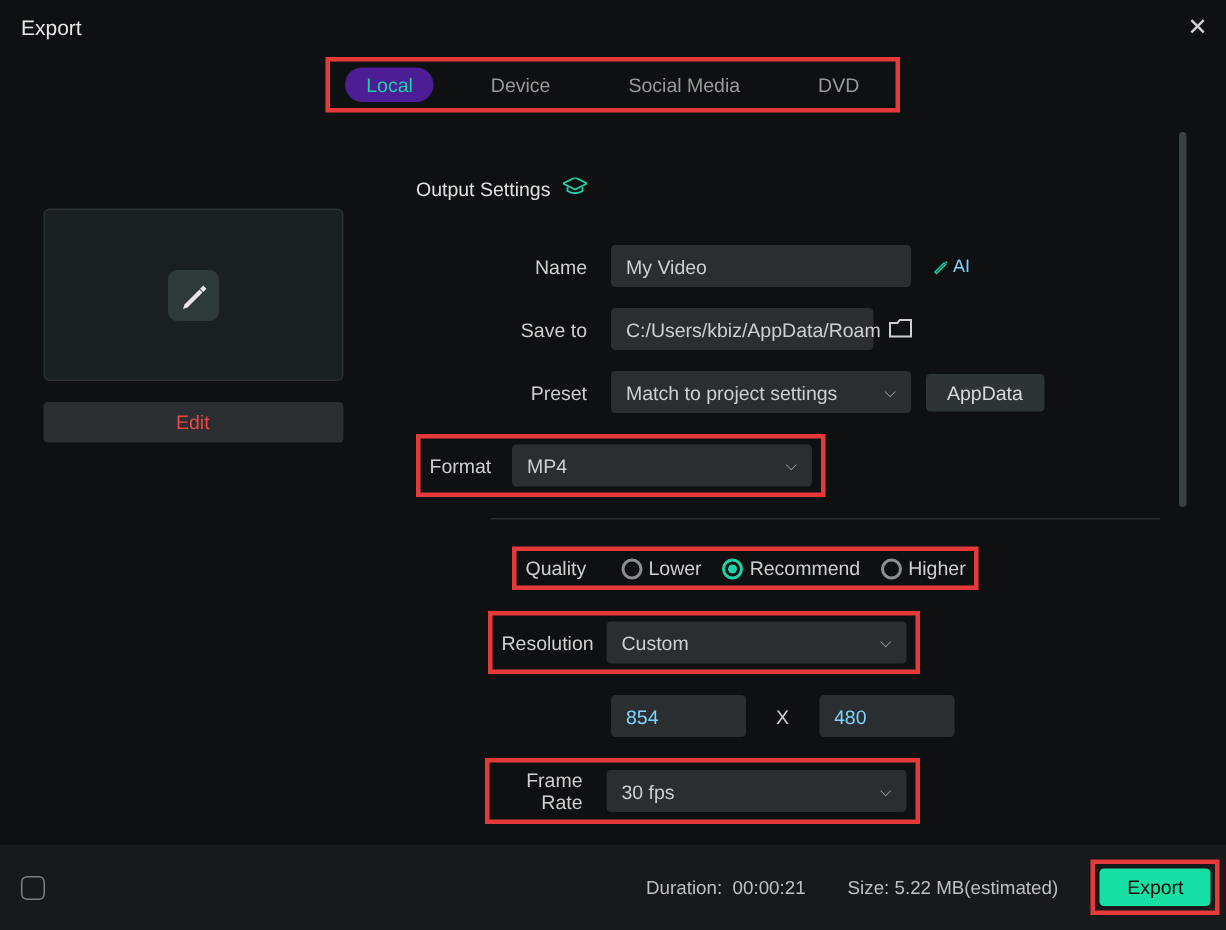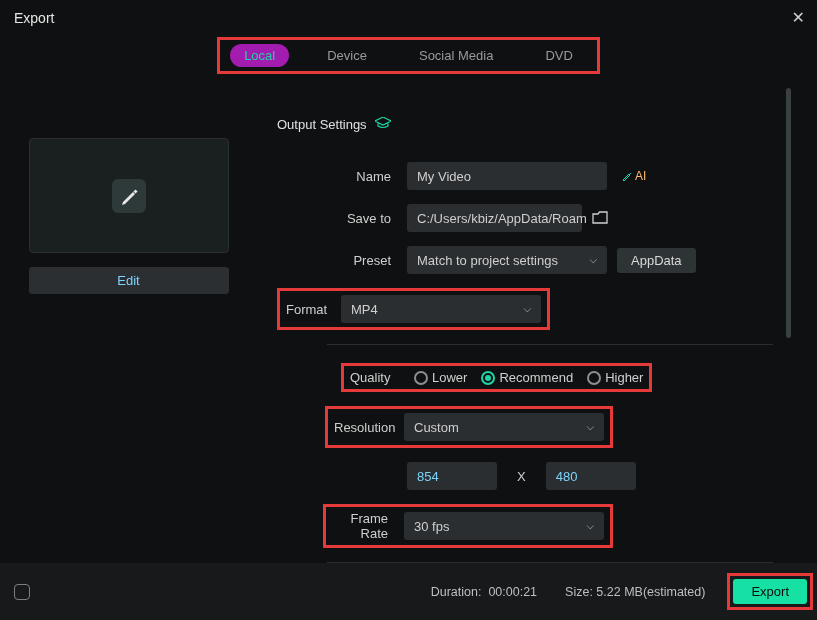--- a/index.html
+++ b/index.html
@@ -37,21 +37,21 @@
     gap: 24px;
   }
   .tab {
     padding: 4px 14px;
     border-radius: 12px;
     color: #9a9a9a;
     cursor: pointer;
     font-size: 13px;
   }
   .tab.active {
-    background: #a21caf;
+    background: #4c1d95;
     color: #1fd3a6;
   }
 
   
   .content {
     display: flex;
     padding: 16px 16px 0 16px;
     gap: 36px;
     height: 490px;
   }
@@ -73,21 +73,21 @@
   .thumb-inner {
     display: flex;
     align-items: center;
     justify-content: center;
   }
   .edit-btn {
     width: 200px;
     margin: 0 auto;
     background: #2b2f31;
     border: none;
-    color: #7dd3fc;
+    color: #ef4444;
     padding: 6px 0;
     border-radius: 3px;
     font-size: 13px;
     cursor: pointer;
     display: block;
   }
 
   .right {
     flex: 1;
     padding-top: 18px;
@@ -133,21 +133,21 @@
   }
   .txt-input.w200 { width: 200px; }
   .dd {
     width: 200px;
     display: flex;
     align-items: center;
     justify-content: space-between;
     cursor: pointer;
   }
   .chev { color: #aaa; font-size: 10px; }
-  .ai-icon { color: #fdba74; font-size: 12px; margin-left: 4px; display:flex; align-items:center; gap:2px; }
+  .ai-icon { color: #7dd3fc; font-size: 12px; margin-left: 4px; display:flex; align-items:center; gap:2px; }
   .folder-icon { color: #cfcfcf; display: inline-flex; }
 
   .settings-btn {
     background: #2e3335;
     border: none;
     color: #d8d8d8;
     padding: 5px 14px;
     border-radius: 3px;
     font-size: 13px;
     cursor: pointer;

